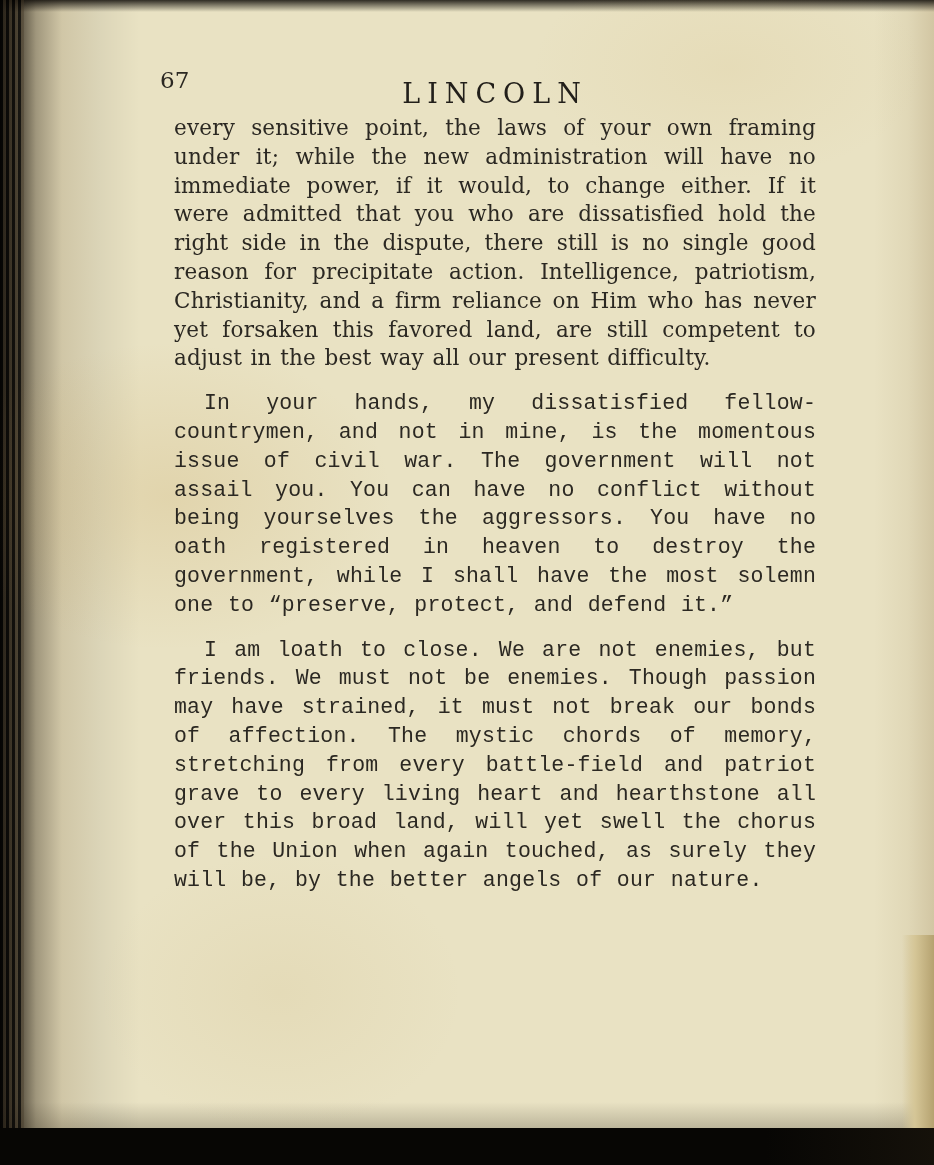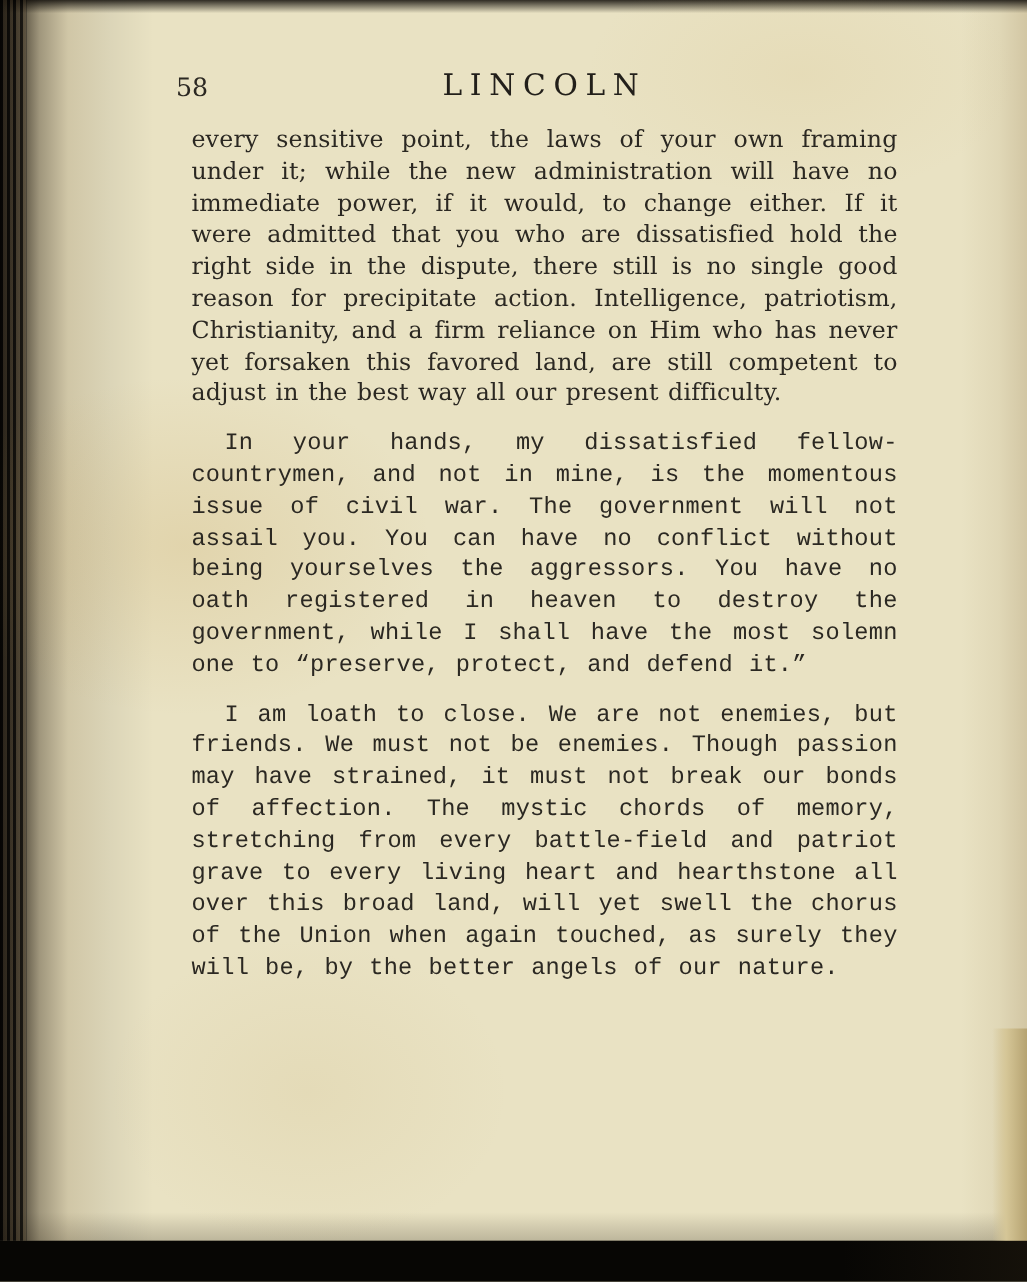--- a/index.html
+++ b/index.html
@@ -61,21 +61,21 @@
     position: relative;
     height: 36px;
     margin-bottom: 16px;
   }
   .pagenum {
     position: absolute; left: 2px; top: 5px;
     font-size: 23px;
     color: #2b2822;
   }
   .running {
-    position: absolute; left: 0; right: 0; top: 0;
+    position: absolute; left: 0; right: 0; top: 16px;
     text-align: center;
     font-size: 27px;
     letter-spacing: 7px;
     color: #221f1a;
   }
   .body p {
     margin: 16px;
     font-size: 21.5px;
     line-height: 28.8px;
     text-align: justify;
@@ -87,21 +87,21 @@
 </style>
 </head>
 <body>
 
 <div id="scan">
   <div id="paper">
     <div id="binding"></div>
 
     <div id="content">
       <div class="head">
-        <span class="pagenum">58</span>
+        <span class="pagenum">67</span>
         <span class="running">LINCOLN</span>
       </div>
 
       <div class="body">
         <p>every sensitive point, the laws of your own framing under it; while the new administration will have no immediate power, if it would, to change either.  If it were admitted that you who are dissatisfied hold the right side in the dispute, there still is no single good reason for precipitate action.  Intelligence, patriotism, Christianity, and a firm reliance on Him who has never yet forsaken this favored land, are still competent to adjust in the best way all our present difficulty.</p>
         <p class="indent">In your hands, my dissatisfied fellow-countrymen, and not in mine, is the momentous issue of civil war.  The government will not assail you.  You can have no conflict without being yourselves the aggressors.  You have no oath registered in heaven to destroy the government, while I shall have the most solemn one to “preserve, protect, and defend it.”</p>
         <p class="indent">I am loath to close.  We are not enemies, but friends.  We must not be enemies.  Though passion may have strained, it must not break our bonds of affection.  The mystic chords of memory, stretching from every battle-field and patriot grave to every living heart and hearthstone all over this broad land, will yet swell the chorus of the Union when again touched, as surely they will be, by the better angels of our nature.</p>
       </div>
     </div>
   </div>

